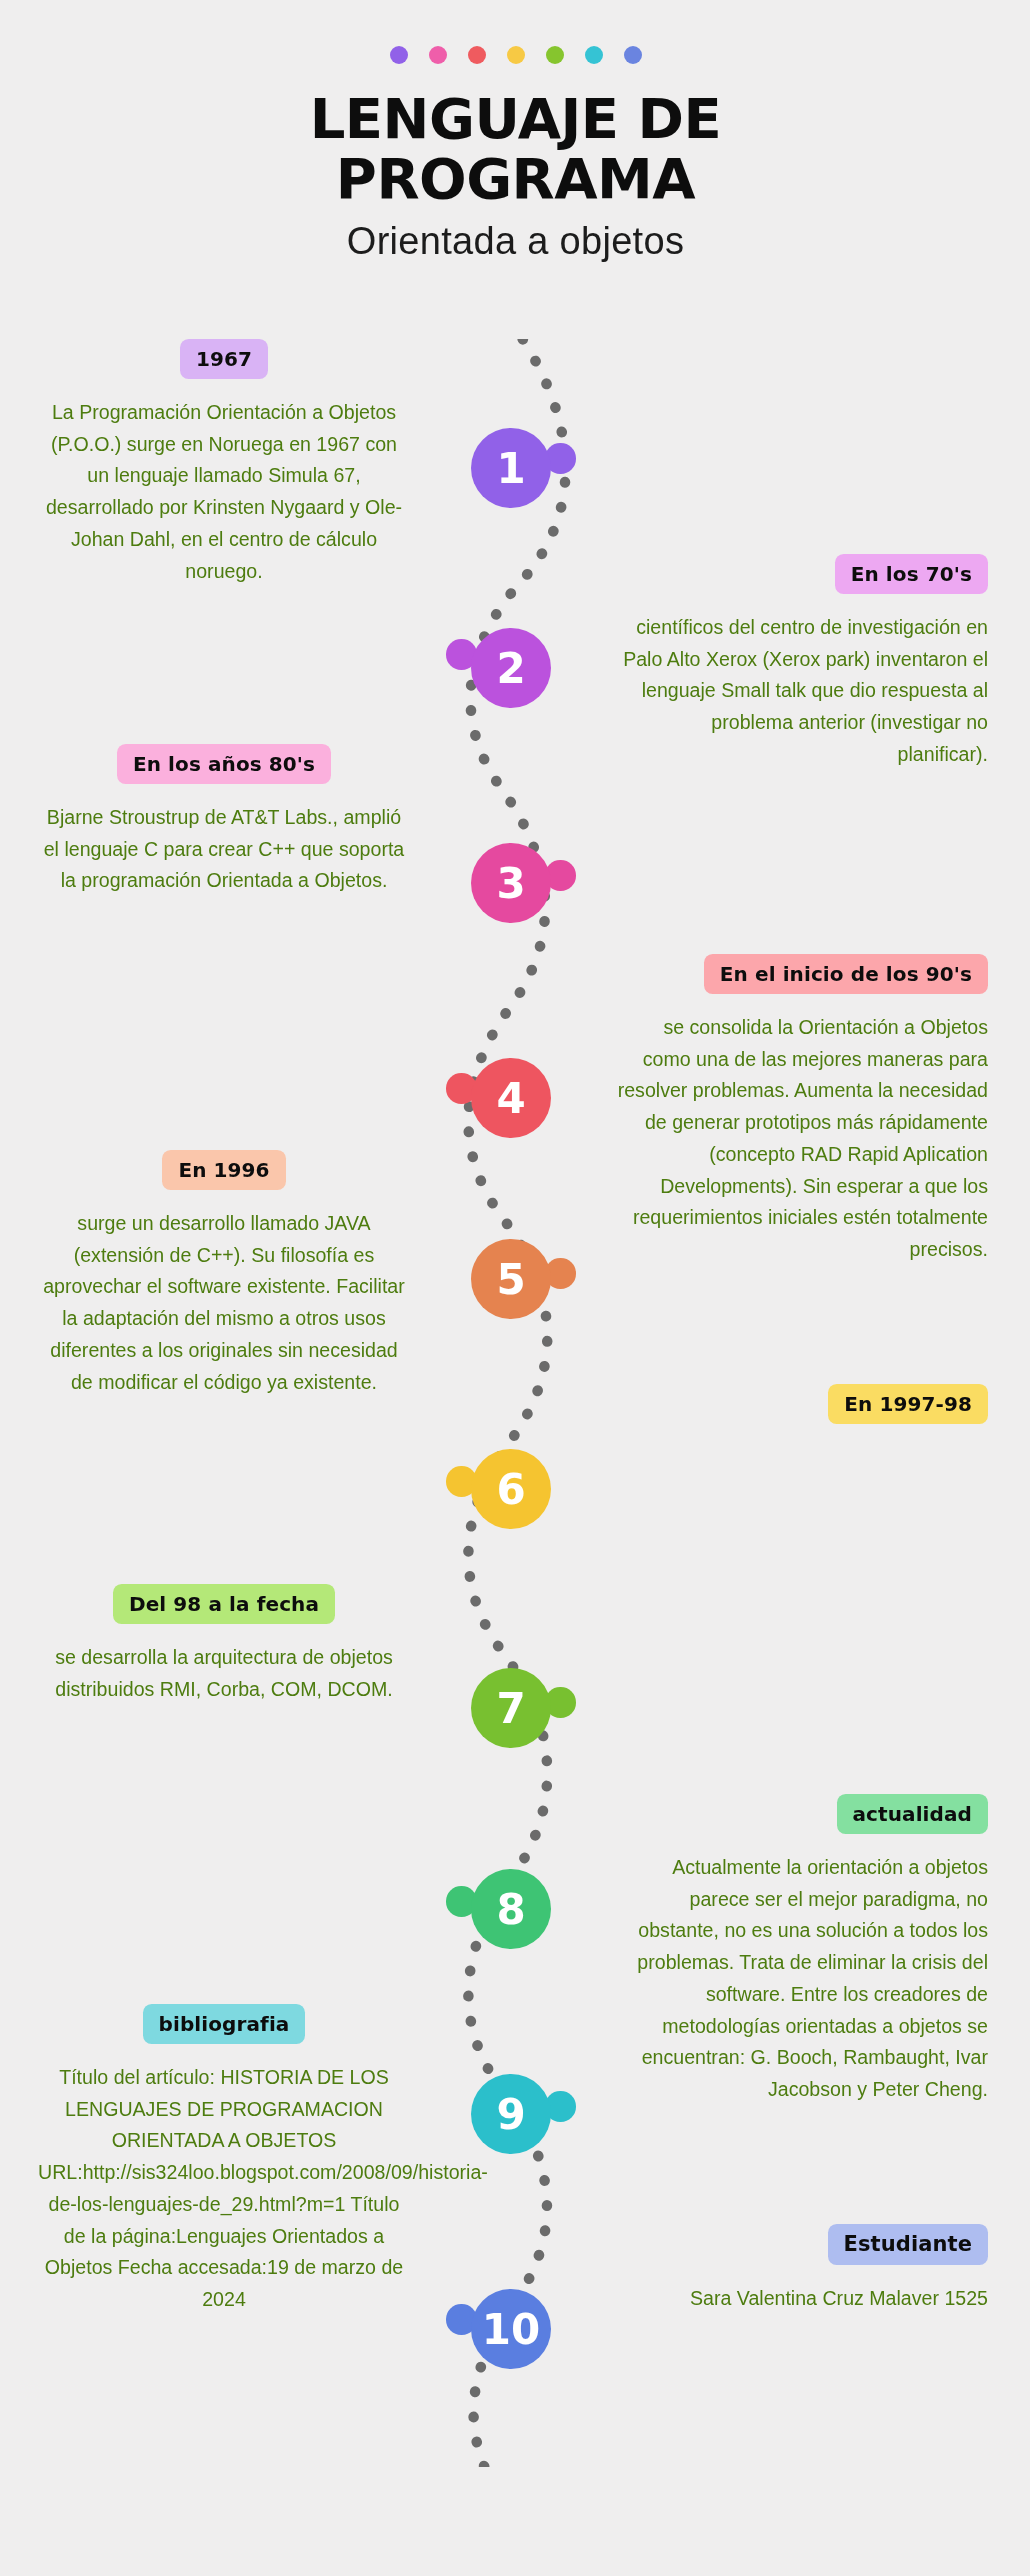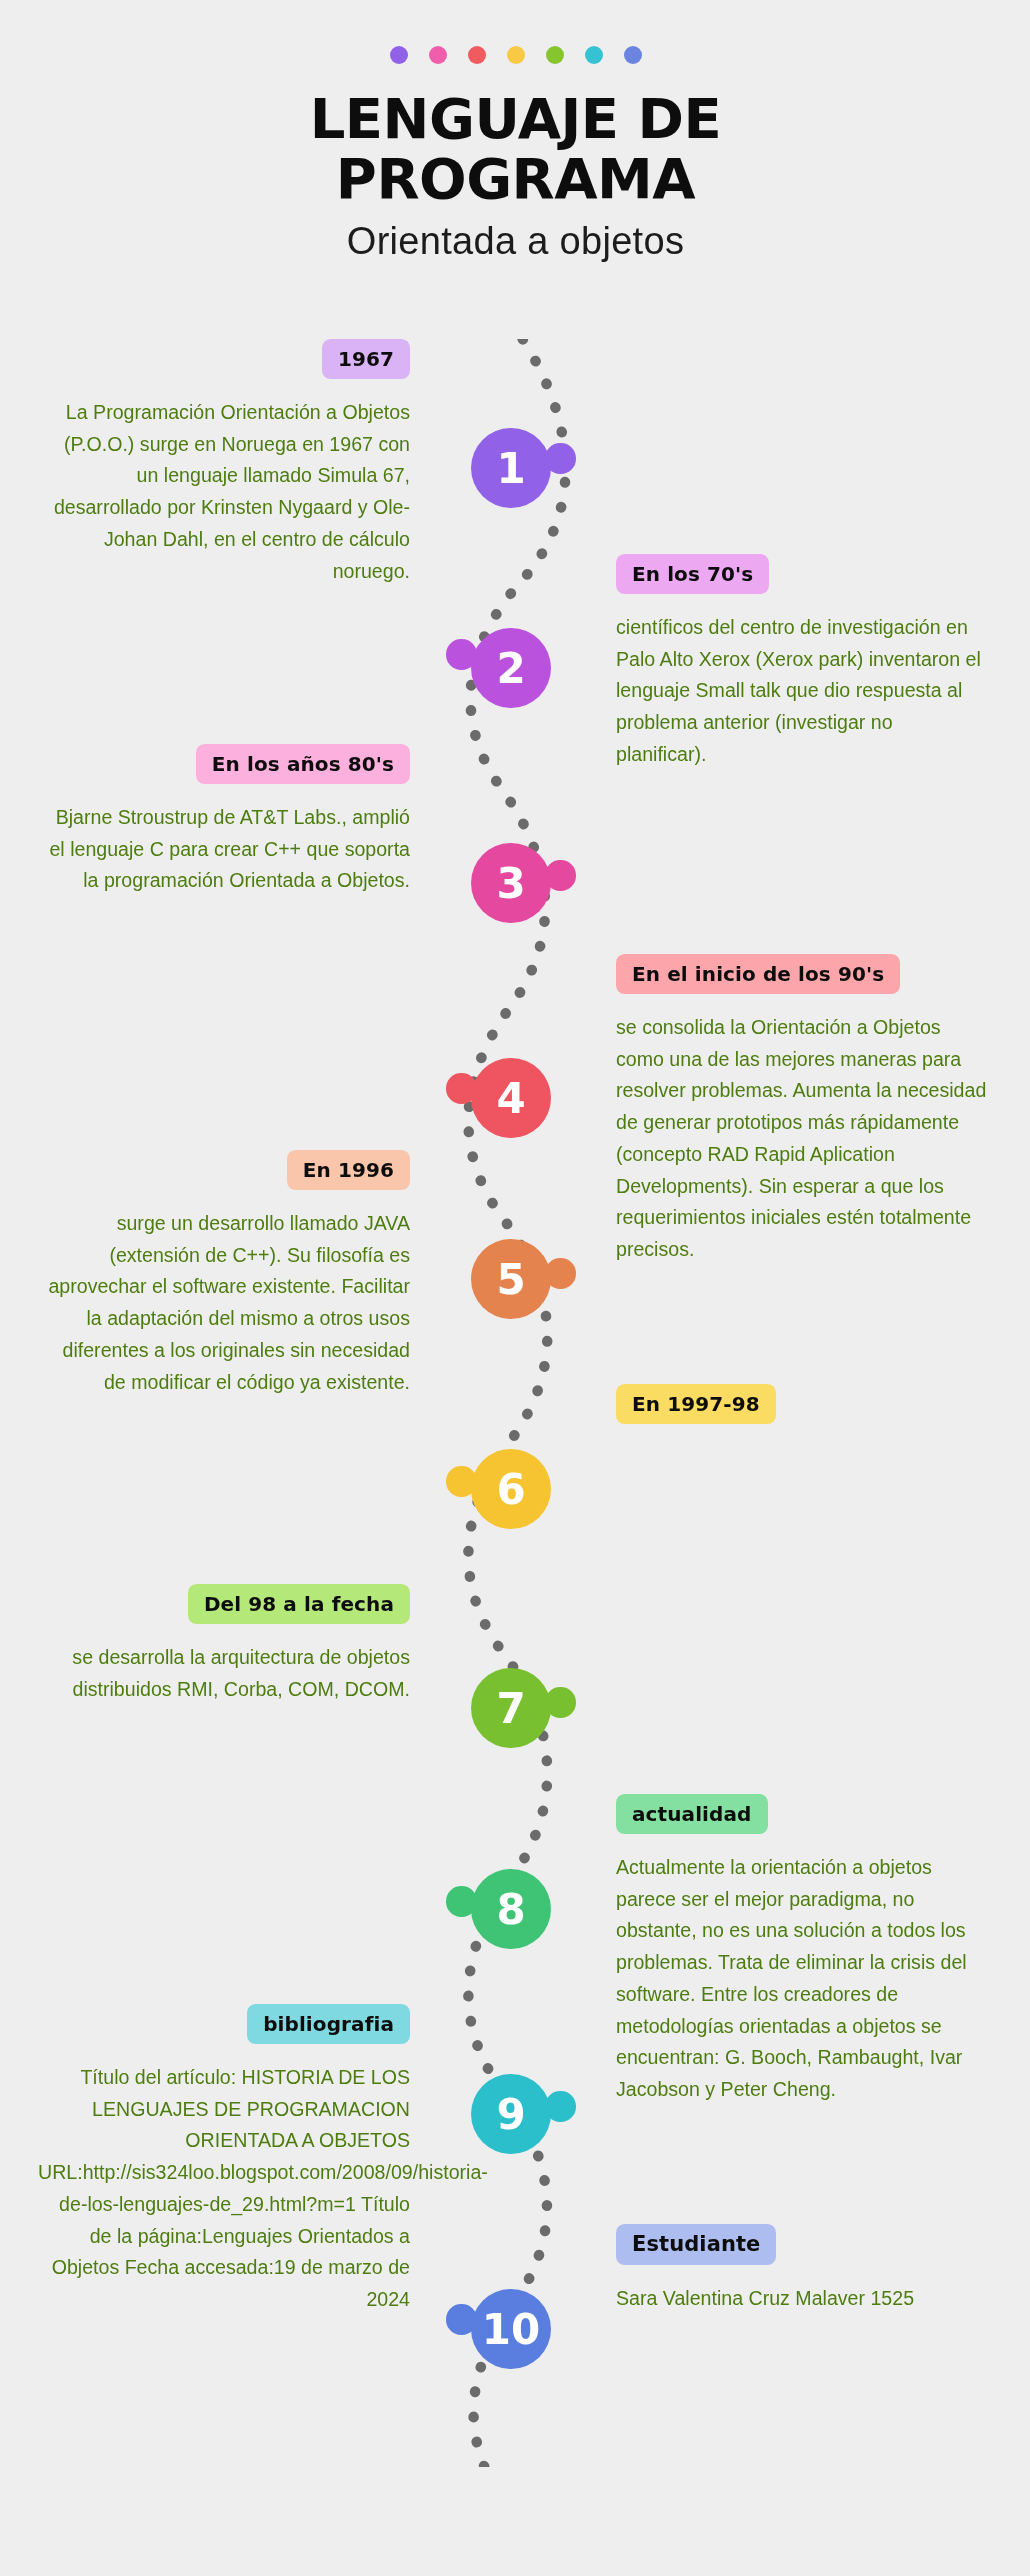--- a/index.html
+++ b/index.html
@@ -90,22 +90,22 @@
   .node-mini {
     width: 30.5px; height: 30.5px;
     z-index: 3;
   }
 
   
   .entry {
     position: absolute;
     width: 372px;
   }
-  .entry.left  { left: 38px;  text-align: right; }
-  .entry.right { left: 616px; text-align: left;  }
+  .entry.left  { left: 38px;  text-align: center; }
+  .entry.right { left: 616px; text-align: right;  }
 
   .badge {
     display: inline-block;
     font-family: "DejaVu Sans", sans-serif;
     font-weight: bold;
     font-size: 20px;
     line-height: 1;
     padding: 9.5px 16px 10.5px;
     border-radius: 8.6px;
     color: #0d0d0d;

